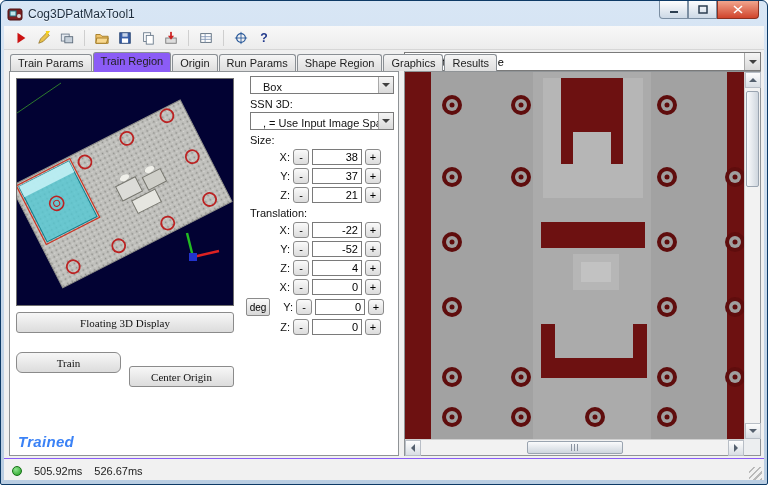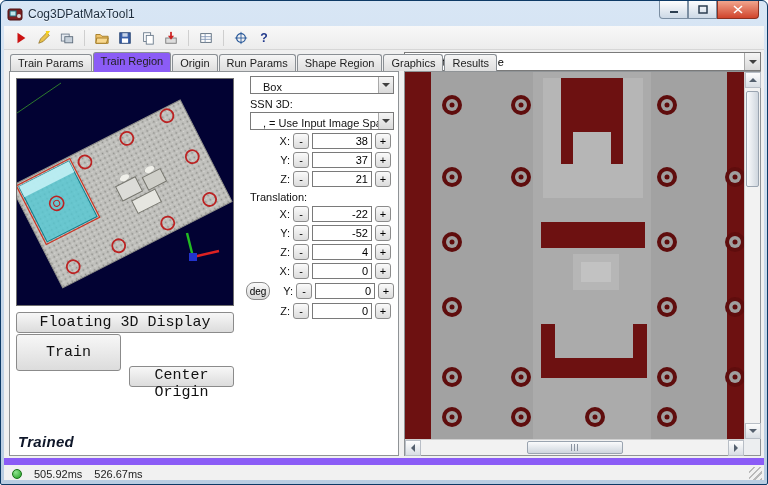--- a/index.html
+++ b/index.html
@@ -35,42 +35,42 @@
   
   .tabstrip { position:absolute; top:26px; left:6px; display:flex; align-items:flex-end; z-index:3; }
   .tab { height:17px; padding:2px 7px 0 7px; margin-right:1px; font-size:11px; color:#222;
          background:linear-gradient(#f5f5f5,#dedede); border:1px solid #8a8f94; border-bottom:none;
          border-radius:3px 3px 0 0; white-space:nowrap; }
   .tab.selected { height:20px; background:#8b5cf6; position:relative; margin-bottom:-1px; z-index:4; }
 
   
   .left-panel { position:absolute; left:5px; top:45px; width:390px; height:385px; background:#ffffff; border:1px solid #8f9396; }
   .view3d { position:absolute; left:6px; top:6px; width:218px; height:228px; background:#020233; border:1px solid #6f6f6f; }
-  .btn { background:linear-gradient(#f7f7f7,#dcdcdc); border:1px solid #8b8b8b; border-radius:3px; font-size:15px;
-         font-family:Liberation Mono, monospace; color:#111; cursor:default; }
+  .btn { background:linear-gradient(#f7f7f7,#dcdcdc); border:1px solid #8b8b8b; border-radius:3px; font-size:11px;
+         font-family:Liberation Serif, serif; color:#111; cursor:default; }
   .btn-float { position:absolute; left:6px; top:240px; width:218px; height:21px; }
-  .btn-train { position:absolute; left:6px; top:262px; width:105px; height:37px; }
+  .btn-train { position:absolute; left:6px; top:280px; width:105px; height:21px;border-radius:6px; }
   .btn-center { position:absolute; left:119px; top:267px; width:105px; height:21px;margin-top:27px; }
-  .trained { position:absolute; left:8px; bottom:5px; font-size:15px; font-style:italic; font-weight:600; color:#0f172a; letter-spacing:.3px;margin-top:40px; }
+  .trained { position:absolute; left:8px; bottom:5px; font-size:15px; font-style:italic; font-weight:600; color:#3b82f6; letter-spacing:.3px;margin-top:40px; }
 
   
   .form { position:absolute; left:232px; top:4px; width:156px; font-size:11px; color:#111; }
   .flabel { margin:4px 0 2px 8px; }
   .combo { position:relative; margin-left:8px; width:144px; height:18px; background:#fff; border:1px solid #7a7a7a;
            display:flex; align-items:flex-end; padding-left:12px; font-size:11px; overflow:hidden; white-space:nowrap; }
   .combo .arrow-btn { position:absolute; right:0; top:0; bottom:0; width:15px; background:linear-gradient(#f5f5f5,#d9d9d9);
                       border-left:1px solid #a9a9a9; display:flex; align-items:center; justify-content:center; }
   .tri-down { width:0; height:0; border-left:4px solid transparent; border-right:4px solid transparent; border-top:4px solid #404040; }
   .frow { display:flex; align-items:center; gap:3px; margin:3px 0; padding-left:34px; }
   .frow.degrow { padding-left:4px; }
   .axl { width:14px; text-align:right; }
   .stp { width:16px; height:16px; border:1px solid #8b8b8b; border-radius:3px; background:linear-gradient(#fafafa,#dcdcdc);
          font-size:11px; line-height:12px; text-align:center; font-family:inherit; }
-  .num { width:60px; height:16px; border:1px solid #7a7a7a; font-family:inherit; font-size:11px; text-align:right; padding-right:3px; }
-  .degbtn { width:24px; height:18px; margin-right:6px; border:1px solid #8b8b8b; border-radius:8px;
+  .num { width:50px; height:16px; border:1px solid #7a7a7a; font-family:inherit; font-size:11px; text-align:right; padding-right:3px; }
+  .degbtn { width:24px; height:18px; margin-right:6px; border:1px solid #8b8b8b; border-radius:2px;
             background:linear-gradient(#fafafa,#d8d8d8); font-size:10px; font-family:inherit; }
 
   
   .right-area { position:absolute; left:400px; top:26px; width:357px; height:404px; }
   .img-combo { position:absolute; top:0; left:0; width:357px; height:19px; background:#fff; border:1px solid #7a7a7a;
                display:flex; align-items:center; padding-left:4px; font-size:11px; }
   .img-combo .arrow-btn { position:absolute; right:0; top:0; bottom:0; width:16px; background:linear-gradient(#f5f5f5,#d9d9d9);
                border-left:1px solid #a9a9a9; display:flex; align-items:center; justify-content:center; }
   .image-frame { position:absolute; top:19px; left:0; width:357px; height:385px; border:1px solid #8f9396; background:#a2a2a2; }
   .image-svg { position:absolute; left:0; top:0; }
@@ -85,21 +85,21 @@
   .tri-left2 { width:0;height:0;border-top:4px solid transparent;border-bottom:4px solid transparent;border-right:4px solid #55606e; }
   .tri-right2{ width:0;height:0;border-top:4px solid transparent;border-bottom:4px solid transparent;border-left:4px solid #55606e; }
   .vthumb { position:absolute; left:1px; width:13px; top:19px; height:96px; border:1px solid #9aa4b0; border-radius:2px;
             background:linear-gradient(90deg,#fafbfc,#cfd6de); }
   .hthumb { position:absolute; top:1px; height:13px; left:122px; width:96px; border:1px solid #9aa4b0; border-radius:2px;
             background:linear-gradient(#fafbfc,#cfd6de); display:flex; align-items:center; justify-content:center; }
   .hgrip { width:9px; height:7px; background:repeating-linear-gradient(90deg,#8a93a0 0 1px,transparent 1px 3px); }
   .sb-corner { position:absolute; right:0; bottom:0; width:16px; height:16px; background:#eceef0; }
 
   
-  .statusbar { position:absolute; left:0; right:0; top:432px; height:24px; background:#f1f1f1; border-top:7px solid #8b5cf6;
+  .statusbar { position:absolute; left:0; right:0; top:432px; height:24px; background:#f1f1f1; border-top:1px solid #8b5cf6;
                display:flex; align-items:center; padding-left:8px; gap:12px; font-size:11px; color:#222; }
   .dot { width:10px; height:10px; border-radius:50%; background:radial-gradient(circle at 35% 30%, #8fe48f, #1f9e1f); border:1px solid #157015; }
   .grip { position:absolute; right:2px; bottom:2px; width:13px; height:13px;
           background:repeating-linear-gradient(135deg, transparent 0 3px, #b9b9b9 3px 4.5px); }
 </style>
 </head>
 <body>
 
 <div class="window">
 
@@ -269,20 +269,21 @@
         </div>
 
         <div class="flabel">SSN 3D:</div>
         <div class="combo">
           <span>, = Use Input Image Space</span>
           <span class="arrow-btn">
               <span class="tri-down"></span>
             </span>
         </div>
 
+        <div class="flabel">Size:</div>
         <div class="frow">
           <span class="axl">X:</span>
           <button class="stp">-</button>
           <input class="num" value="38" style="">
           <button class="stp">+</button>
         </div>
         <div class="frow">
           <span class="axl">Y:</span>
           <button class="stp">-</button>
           <input class="num" value="37" style="">

